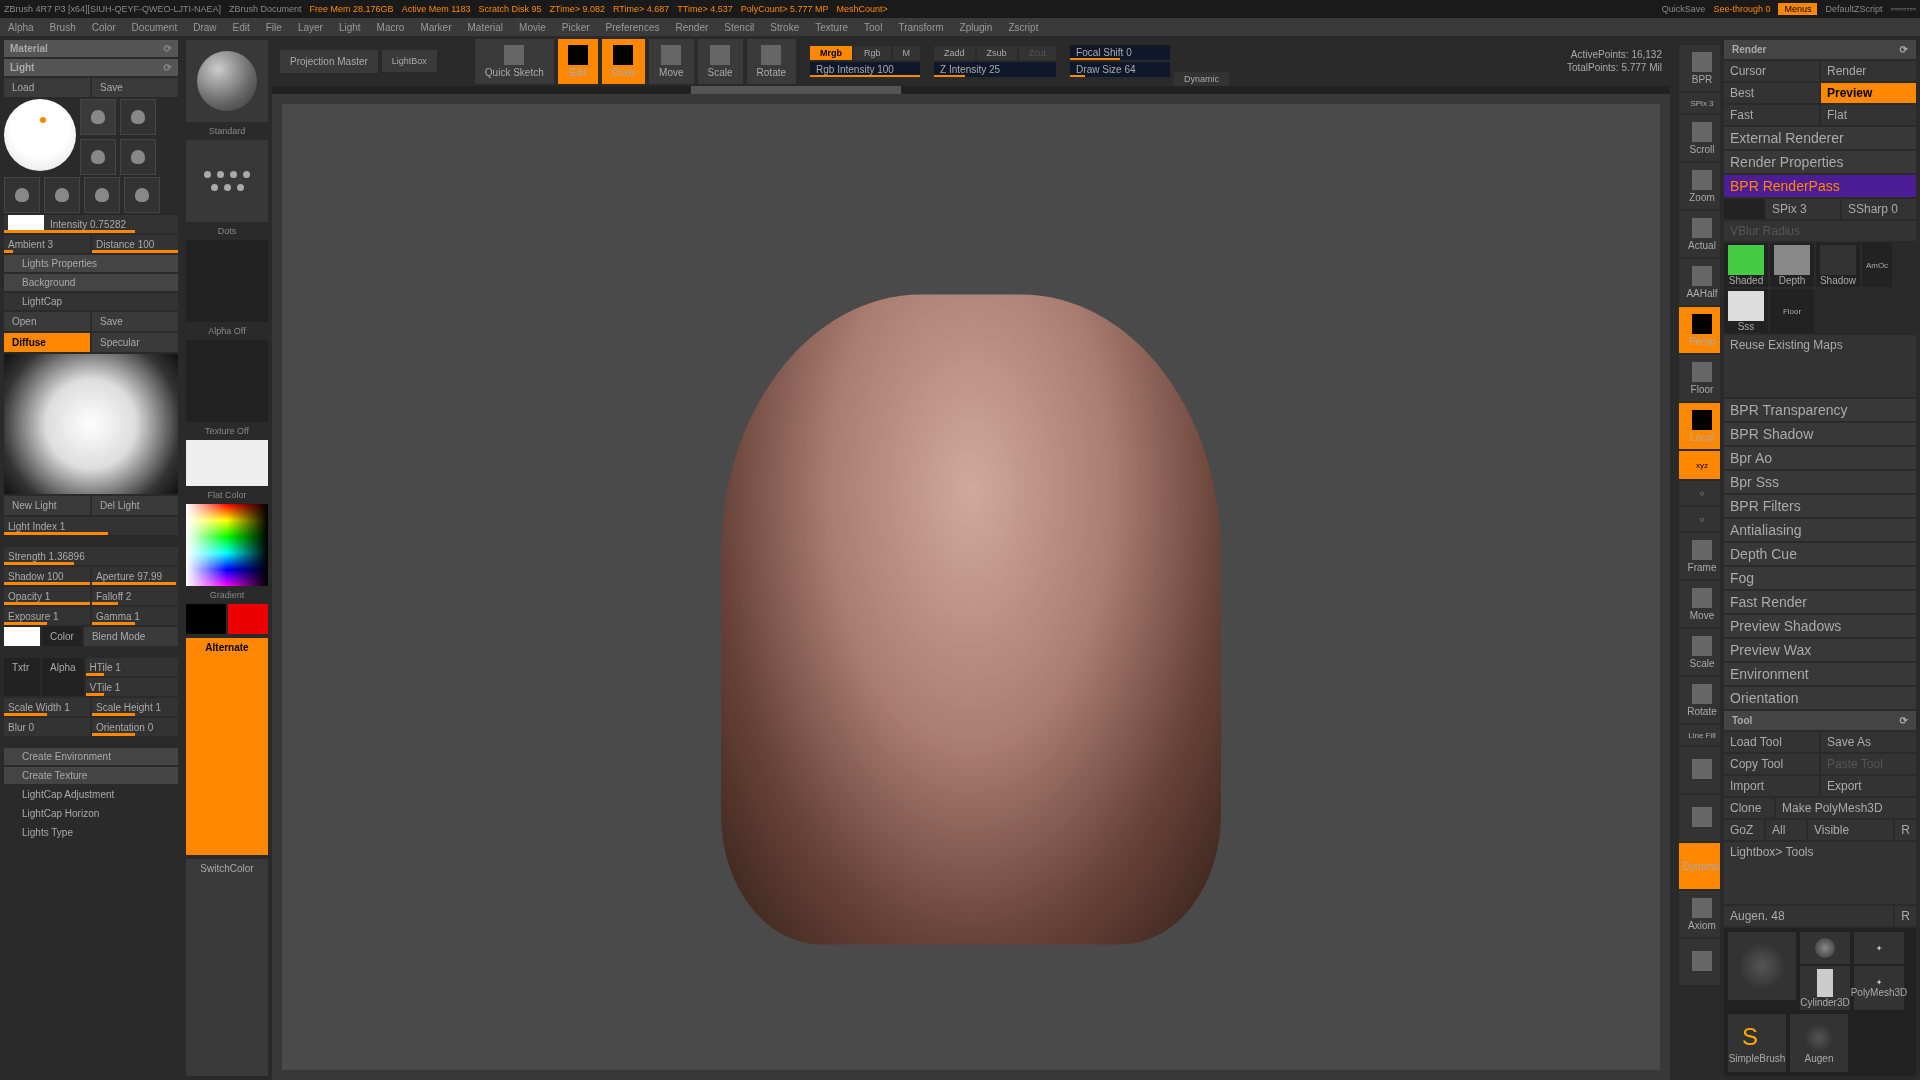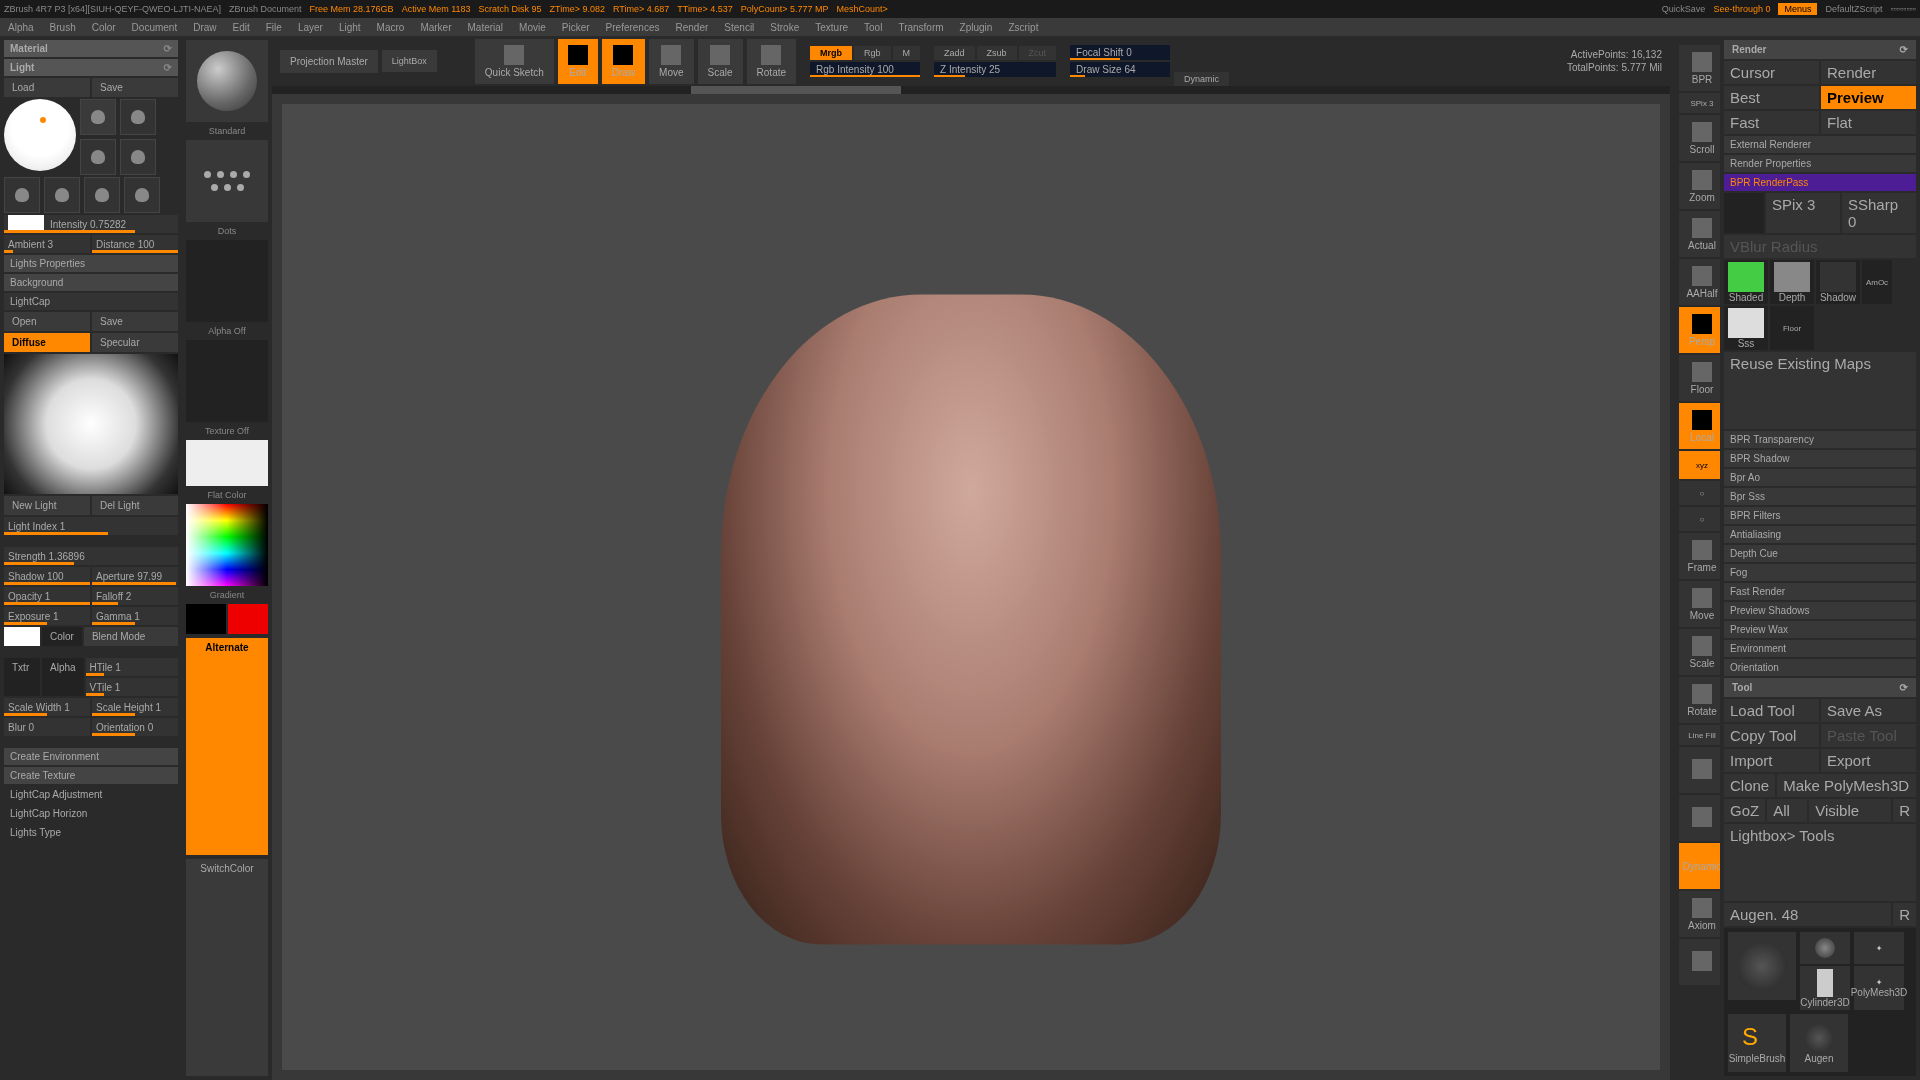--- a/index.html
+++ b/index.html
@@ -20,21 +20,21 @@
 .light-sphere{width:72px;height:72px;background:radial-gradient(circle at 50% 40%,#fff 0%,#fff 50%,#ddd 100%);border-radius:50%;position:relative}
 .light-sphere::after{content:'';position:absolute;width:6px;height:6px;background:#ff8800;border-radius:50%;top:18px;left:50%}
 .light-grid{display:flex;gap:4px}
 .light-cells{display:flex;flex-direction:column;gap:4px}
 .light-cell-row{display:flex;gap:4px}
 .light-cell{width:36px;height:36px;background:#333;display:flex;align-items:center;justify-content:center;cursor:pointer;border:1px solid #444}
 .light-cell.active{background:#3a3a3a}
 .bulb{width:14px;height:14px;background:#888;border-radius:50% 50% 40% 40%}
 .slider-row{display:flex;align-items:center;background:#333;padding:2px 4px;position:relative;height:18px}
 .slider-row .track{position:absolute;bottom:0;left:0;height:3px;background:#ff8800}
-.section-hdr{background:#444;padding:3px 6px;font-size:10px;cursor:pointer}
+.section-hdr{background:#444;padding:3px 18px;font-size:10px;cursor:pointer}
 .lightcap-preview{width:100%;height:140px;background:radial-gradient(circle at 50% 50%,#fff 0%,#ddd 40%,#333 80%,#111 100%)}
 .color-swatch{width:36px;height:18px;background:#fff;display:inline-block}
 .toolcol{width:90px;background:#2a2a2a;padding:4px;display:flex;flex-direction:column;gap:4px}
 .tool-thumb{width:82px;height:82px;background:#383838;display:flex;align-items:center;justify-content:center;position:relative}
 .tool-thumb.sphere::after{content:'';width:60px;height:60px;background:radial-gradient(circle at 35% 30%,#ccc,#666 60%,#333);border-radius:50%}
 .tool-thumb.dots{display:flex;align-items:center;justify-content:center}
 .tool-label{font-size:9px;text-align:center;color:#888}
 .colorpicker{width:82px;height:82px;background:linear-gradient(to bottom,#f00,#ff0 20%,#0f0 40%,#0ff 60%,#00f 80%,#f0f);position:relative}
 .colorpicker::before{content:'';position:absolute;inset:0;background:linear-gradient(to right,#fff,transparent 50%,#000)}
 .swatch-pair{display:flex;gap:2px}
@@ -51,23 +51,23 @@
 .canvas{flex:1;background:#383838;position:relative;overflow:hidden}
 .canvas-inner{position:absolute;inset:10px;background:#4a4a4a}
 .creature{position:absolute;left:50%;top:50%;transform:translate(-50%,-45%);width:500px;height:650px;background:radial-gradient(ellipse at 50% 30%,#c9a59a 0%,#a67d72 40%,#6b4940 70%,#3a2820 100%);border-radius:40% 40% 20% 20%;filter:contrast(1.1)}
 .righttools{width:50px;background:#2a2a2a;display:flex;flex-direction:column;gap:2px;padding:9px}
 .rtool{width:46px;height:46px;background:#333;display:flex;flex-direction:column;align-items:center;justify-content:center;font-size:8px;cursor:pointer}
 .rtool.orange{background:#ff8800;color:#000}
 .rtool .ico{width:20px;height:20px;background:#666;margin-bottom:2px}
 .rightpanel{width:200px;background:#2a2a2a;padding:4px;display:flex;flex-direction:column;gap:2px}
 .rp-header{background:#444;padding:4px 8px;font-size:12px;font-weight:bold;display:flex;justify-content:space-between}
 .rp-row{display:flex;gap:2px}
-.rp-btn{flex:1;background:#333;padding:3px 6px;font-size:15px;cursor:pointer}
+.rp-btn{flex:1;background:#333;padding:3px 6px;font-size:12px;cursor:pointer}
 .rp-btn.orange{background:#ff8800;color:#000;font-weight:bold}
-.rp-section{background:#383838;padding:3px 6px;font-size:10px;cursor:pointer}
+.rp-section{background:#383838;padding:3px 6px;font-size:14px;cursor:pointer}
 .pass-thumbs{display:flex;gap:2px;flex-wrap:wrap}
 .pass-thumb{width:44px;height:44px;background:#222;display:flex;flex-direction:column;align-items:center;justify-content:center;font-size:8px}
 .pass-thumb .img{width:36px;height:30px;background:#555}
 .tool-icons{display:flex;gap:4px;flex-wrap:wrap;padding:4px;background:#222}
 .tool-icon{width:58px;height:58px;background:#333;display:flex;flex-direction:column;align-items:center;justify-content:center;font-size:8px}
 .dots-svg{display:flex;flex-wrap:wrap;width:50px;gap:6px;justify-content:center}
 .dots-svg span{width:7px;height:7px;background:#aaa;border-radius:50%}
 .scrollbar-mini{height:8px;background:#222;position:relative}
 .scrollbar-mini::after{content:'';position:absolute;left:30%;width:15%;height:100%;background:#555}
 </style>

